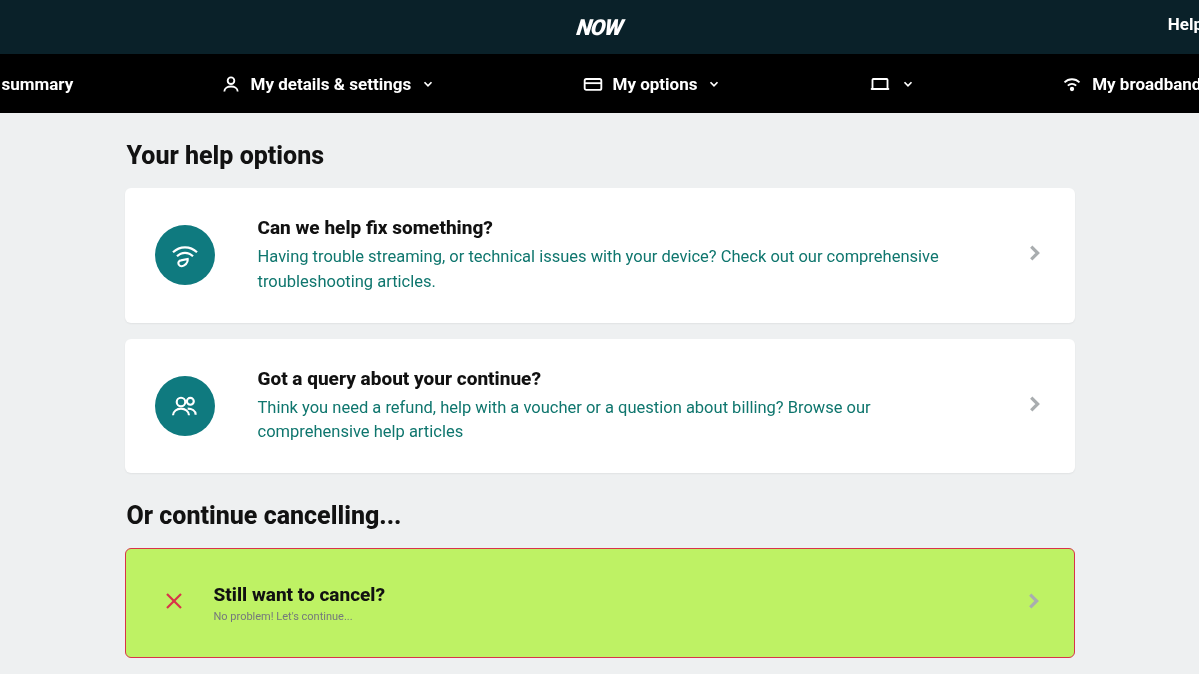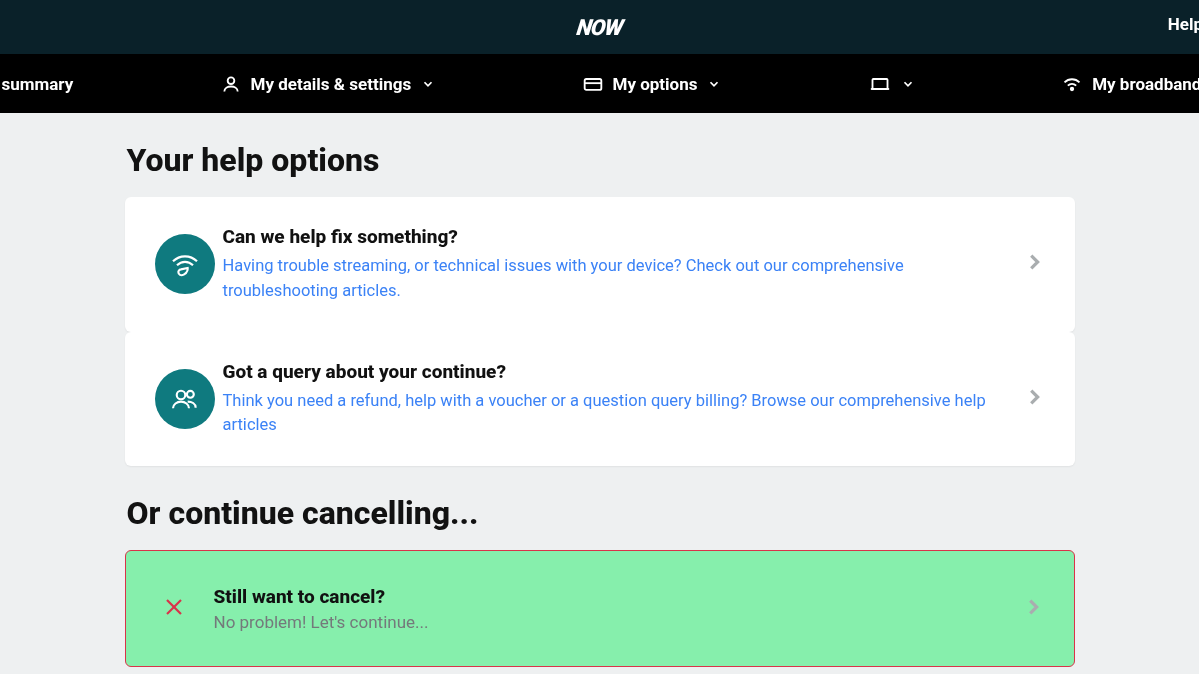--- a/index.html
+++ b/index.html
@@ -56,62 +56,63 @@
   .nav-item .icon { display: inline-flex; }
   .chev-down {
     width: 14px; height: 14px;
   }
   .main {
     max-width: 950px;
     margin: 0 auto;
     padding: 24px 0 40px;
   }
   .section-heading {
-    font-size: 32px;
+    font-size: 25px;
     font-weight: 800;
     color: #121212;
     margin: 4px 0 18px 0;
     padding-left: 2px;
   }
   .card {
     background: #fff;
     border-radius: 6px;
     box-shadow: 0 1px 2px rgba(0,0,0,0.06);
     padding: 28px 30px;
     display: flex;
     align-items: center;
-    gap: 8px;
+    gap: 43px;
+    margin-bottom: 16px;
     cursor: pointer;
   }
   .card .badge {
     width: 60px; height: 60px;
     border-radius: 50%;
     background: #0f7a7f;
     display: flex;
     align-items: center;
     justify-content: center;
     flex-shrink: 0;
   }
   .card .content { flex: 1; }
   .card h3 {
     font-size: 19px;
     font-weight: 800;
     margin-bottom: 6px;
   }
   .card p {
-    color: #3b82f6;
+    color: #0f766e;
     font-size: 16.5px;
     line-height: 1.5;
   }
   .card .arrow {
     color: #a9adaf;
     flex-shrink: 0;
   }
   .cancel-card {
-    background: #86efac;
+    background: #bef264;
     border: 1px solid #d93349;
     border-radius: 6px;
     padding: 34px 30px;
     display: flex;
     align-items: center;
     gap: 28px;
     cursor: pointer;
   }
   .cancel-card .x-icon {
     color: #d93349;
@@ -119,21 +120,21 @@
     margin-left: 6px;
   }
   .cancel-card .content { flex: 1; }
   .cancel-card h3 {
     font-size: 19px;
     font-weight: 800;
     margin-bottom: 4px;
   }
   .cancel-card p {
     color: #74797b;
-    font-size: 17px;
+    font-size: 11px;
   }
   .cancel-card .arrow { color: #a9adaf; flex-shrink: 0; }
   .section-heading.cancel {
     margin-top: 28px;
   }
   .nav-left-trunc { margin-left: -46px; }
   .nav-right-trunc { margin-right: -40px; }
 </style>
 </head>
 <body>
@@ -226,21 +227,21 @@
     <div class="badge">
       <svg width="32" height="32" viewBox="0 0 24 24" fill="none" stroke="#fff" stroke-width="1.6">
         <circle cx="9" cy="9" r="3.2"></circle>
           <path d="M3 19c0-3 3-5 6-5s6 2 6 5"></path>
         <circle cx="16" cy="8.5" r="2.6"></circle>
           <path d="M14 14c3 0 6 1.5 6 4.5"></path>
       </svg>
     </div>
     <div class="content">
       <h3>Got a query about your continue?</h3>
-      <p>Think you need a refund, help with a voucher or a question query billing? Browse our comprehensive help articles</p>
+      <p>Think you need a refund, help with a voucher or a question about billing? Browse our comprehensive help articles</p>
     </div>
     <span class="arrow">
       <svg width="22" height="22" viewBox="0 0 24 24" fill="none" stroke="currentColor" stroke-width="3.5">
           <polyline points="9 5 16 12 9 19"></polyline>
         </svg>
     </span>
   </div>
 
   <h2 class="section-heading cancel">Or continue cancelling...</h2>
 

